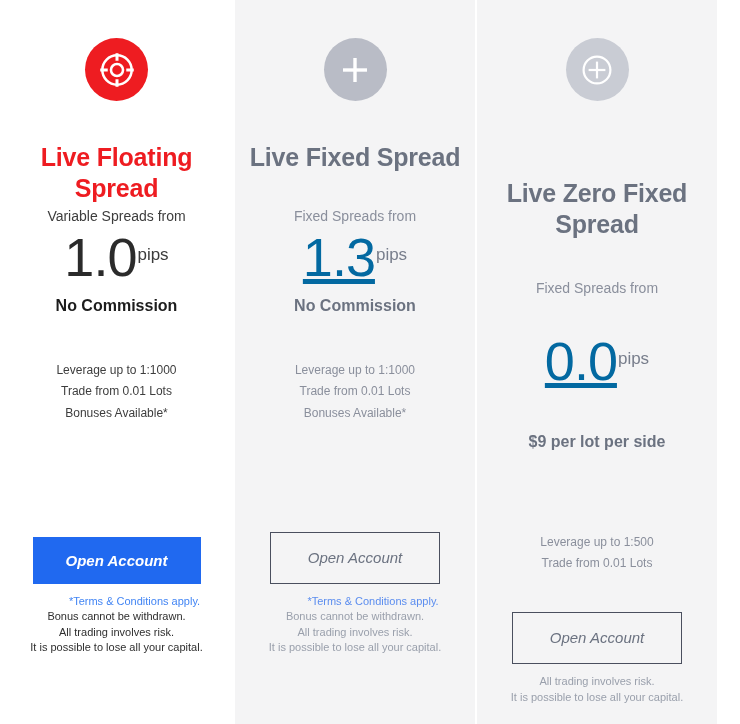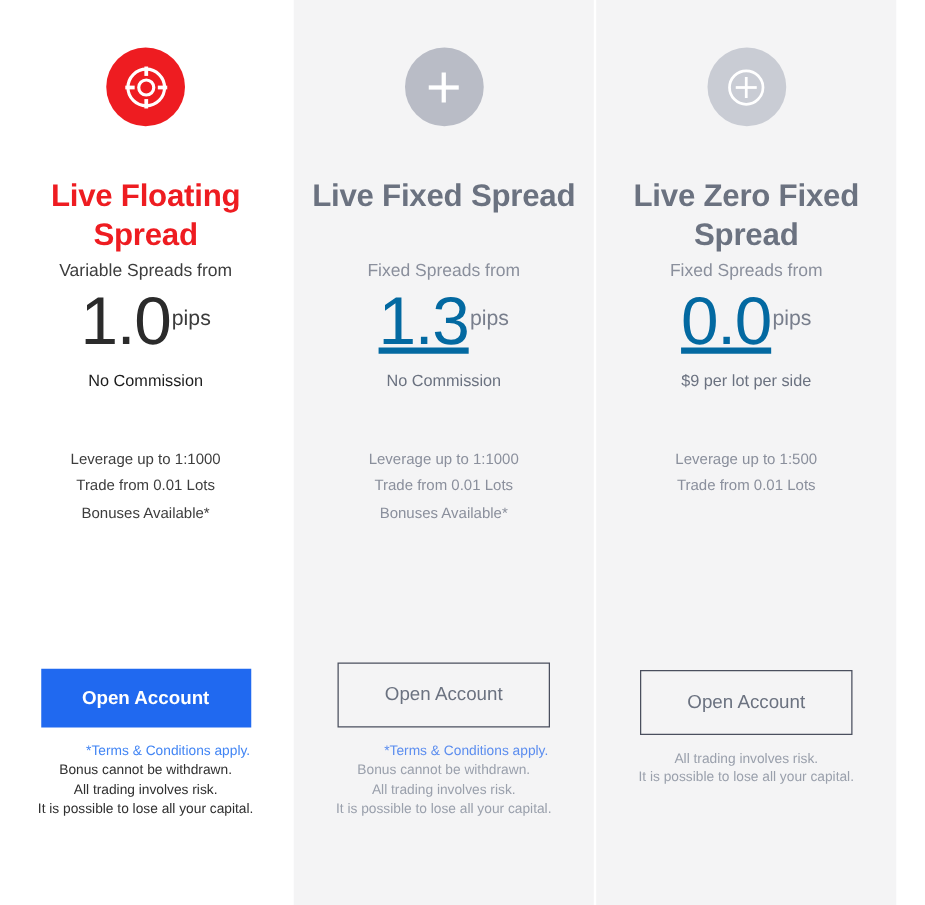--- a/index.html
+++ b/index.html
@@ -25,21 +25,21 @@
     padding-top:38px;
     display:flex;
     flex-direction:column;
     align-items:center;
     text-align:center;
   }
 
   
   .card.c1 { width:233px; background:#ffffff; }
   .card.c2 { width:240px; background:#f4f4f5; }
-  .card.c3 { width:240px; background:#f4f4f5; }
+  .card.c3 { width:240px; background:#f4f4f5;gap:36px; }
   .tail    { width:14px; background:#ffffff; height:724px; flex:0 0 14px; }
 
   .divider {
     width:2px; height:724px; background:#ffffff; flex:0 0 2px;
   }
 
   
   .icon-badge {
     width:63px; height:63px; border-radius:50%;
     display:flex; align-items:center; justify-content:center;
@@ -90,46 +90,47 @@
     font-size:17px;
     margin-left:1px;
     position:relative;
     top:-2px;
   }
   .unit.dark  { color:#3b3b3b; }
   .unit.slate { color:#787e8c; }
 
   
   .commission {
-    font-size:13px;
-    font-weight:normal;
+    font-size:16px;
+    font-weight:bold;
     margin-top:9px;
   }
   .commission.dark  { color:#1c1c1c; }
   .commission.slate { color:#6b7280; }
 
   
   .features {
     margin-top:45px;
     font-size:12px;
     line-height:1.79;
   }
   .features.dark  { color:#3d3d3d; }
   .features.slate { color:#8a8f9c; }
   .features div { white-space:nowrap; }
 
   
   .cta-wrap { margin-top:auto; width:100%; }
 
   .cta {
     display:flex; align-items:center; justify-content:center;
-    margin:12px auto;
+    margin:1px auto;
     font-size:15px;
     cursor:pointer;
     user-select:none;
+    font-style:italic;
   }
   .cta.filled {
     width:168px; height:47px;
     background:#2069f0;
     color:#ffffff;
     font-weight:bold;
     border:none;
   }
   .cta.outline {
     width:170px; height:52px;

